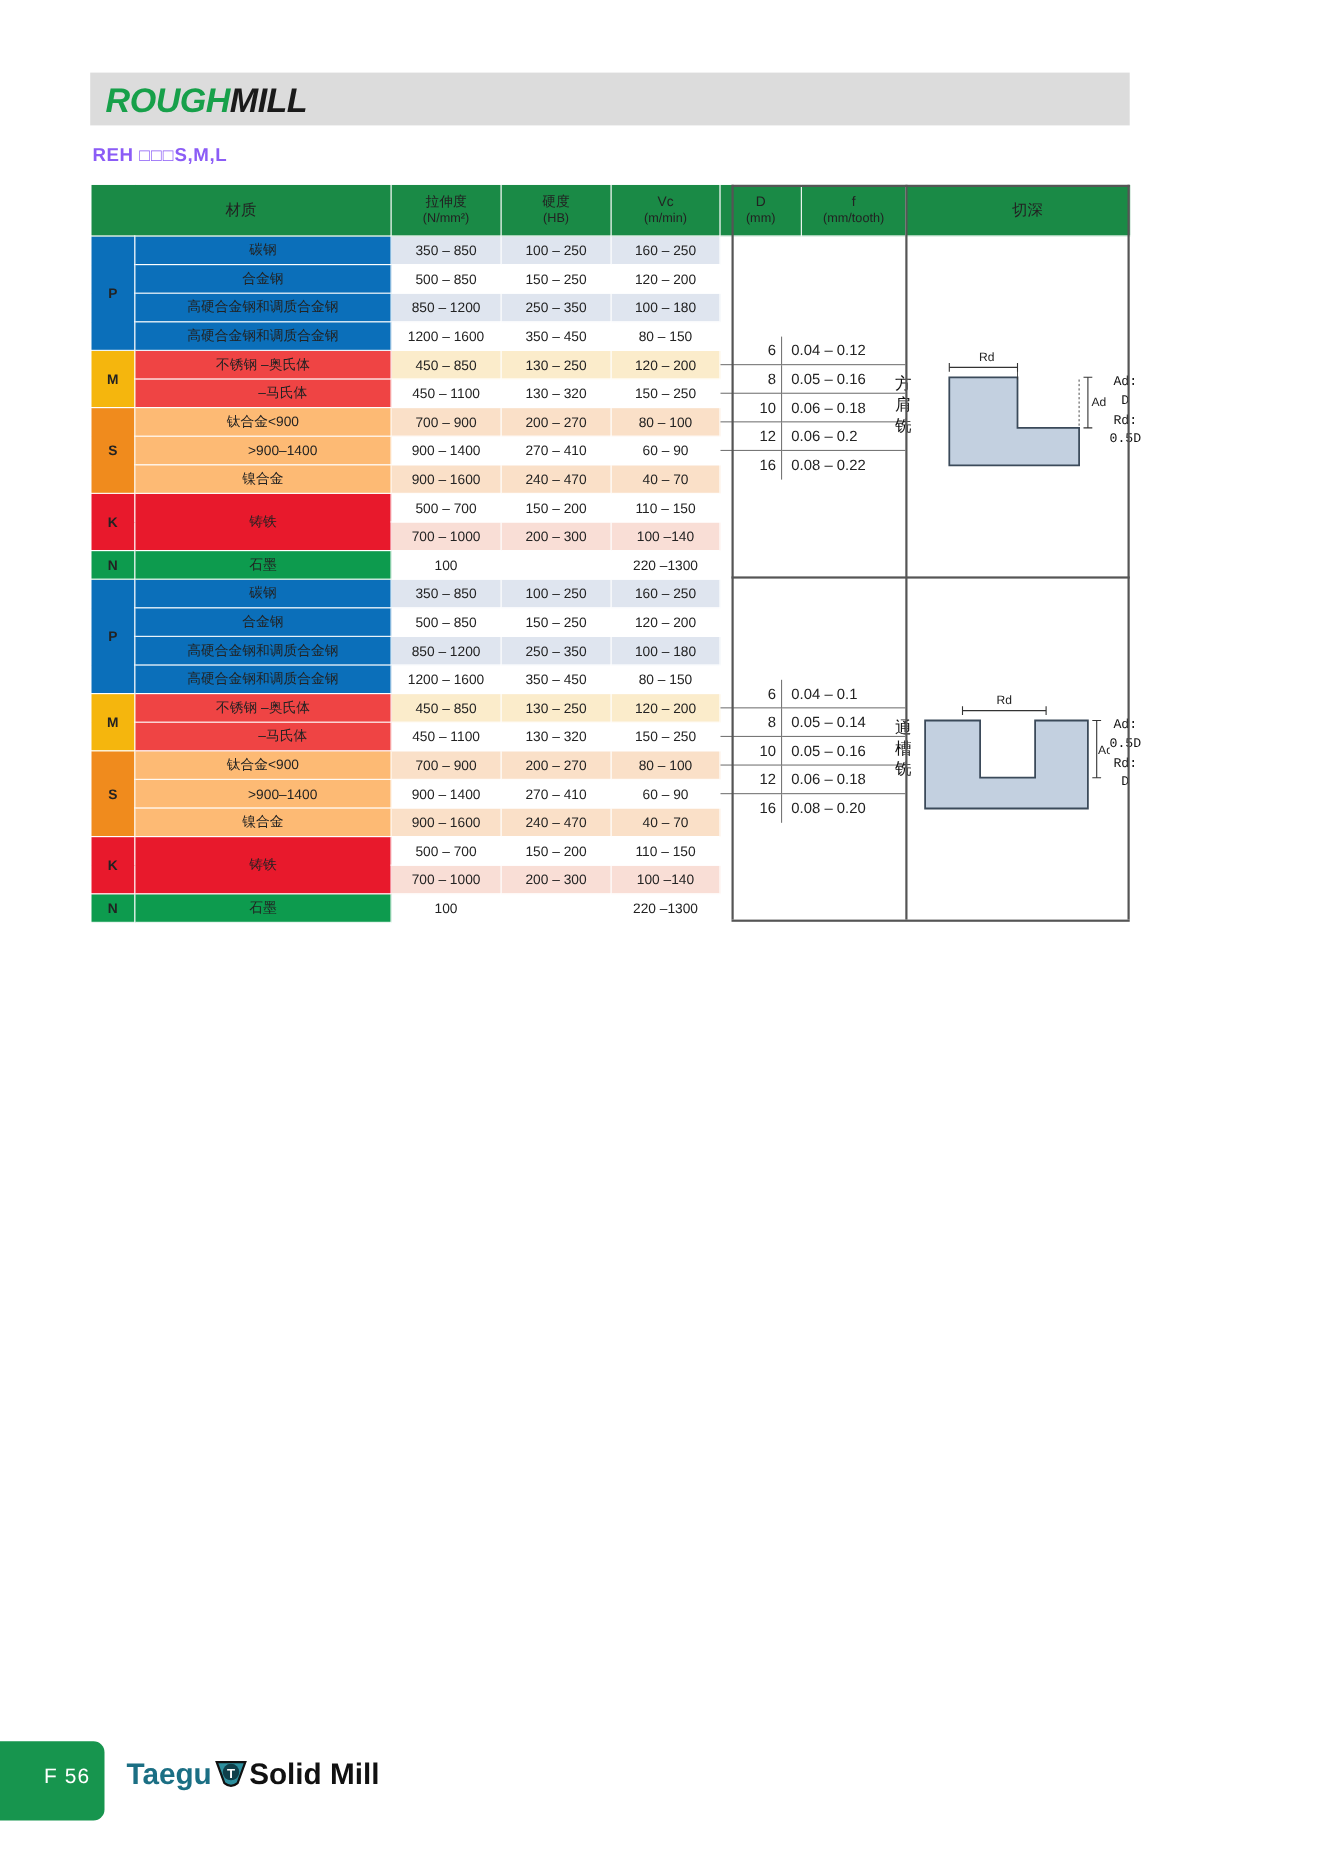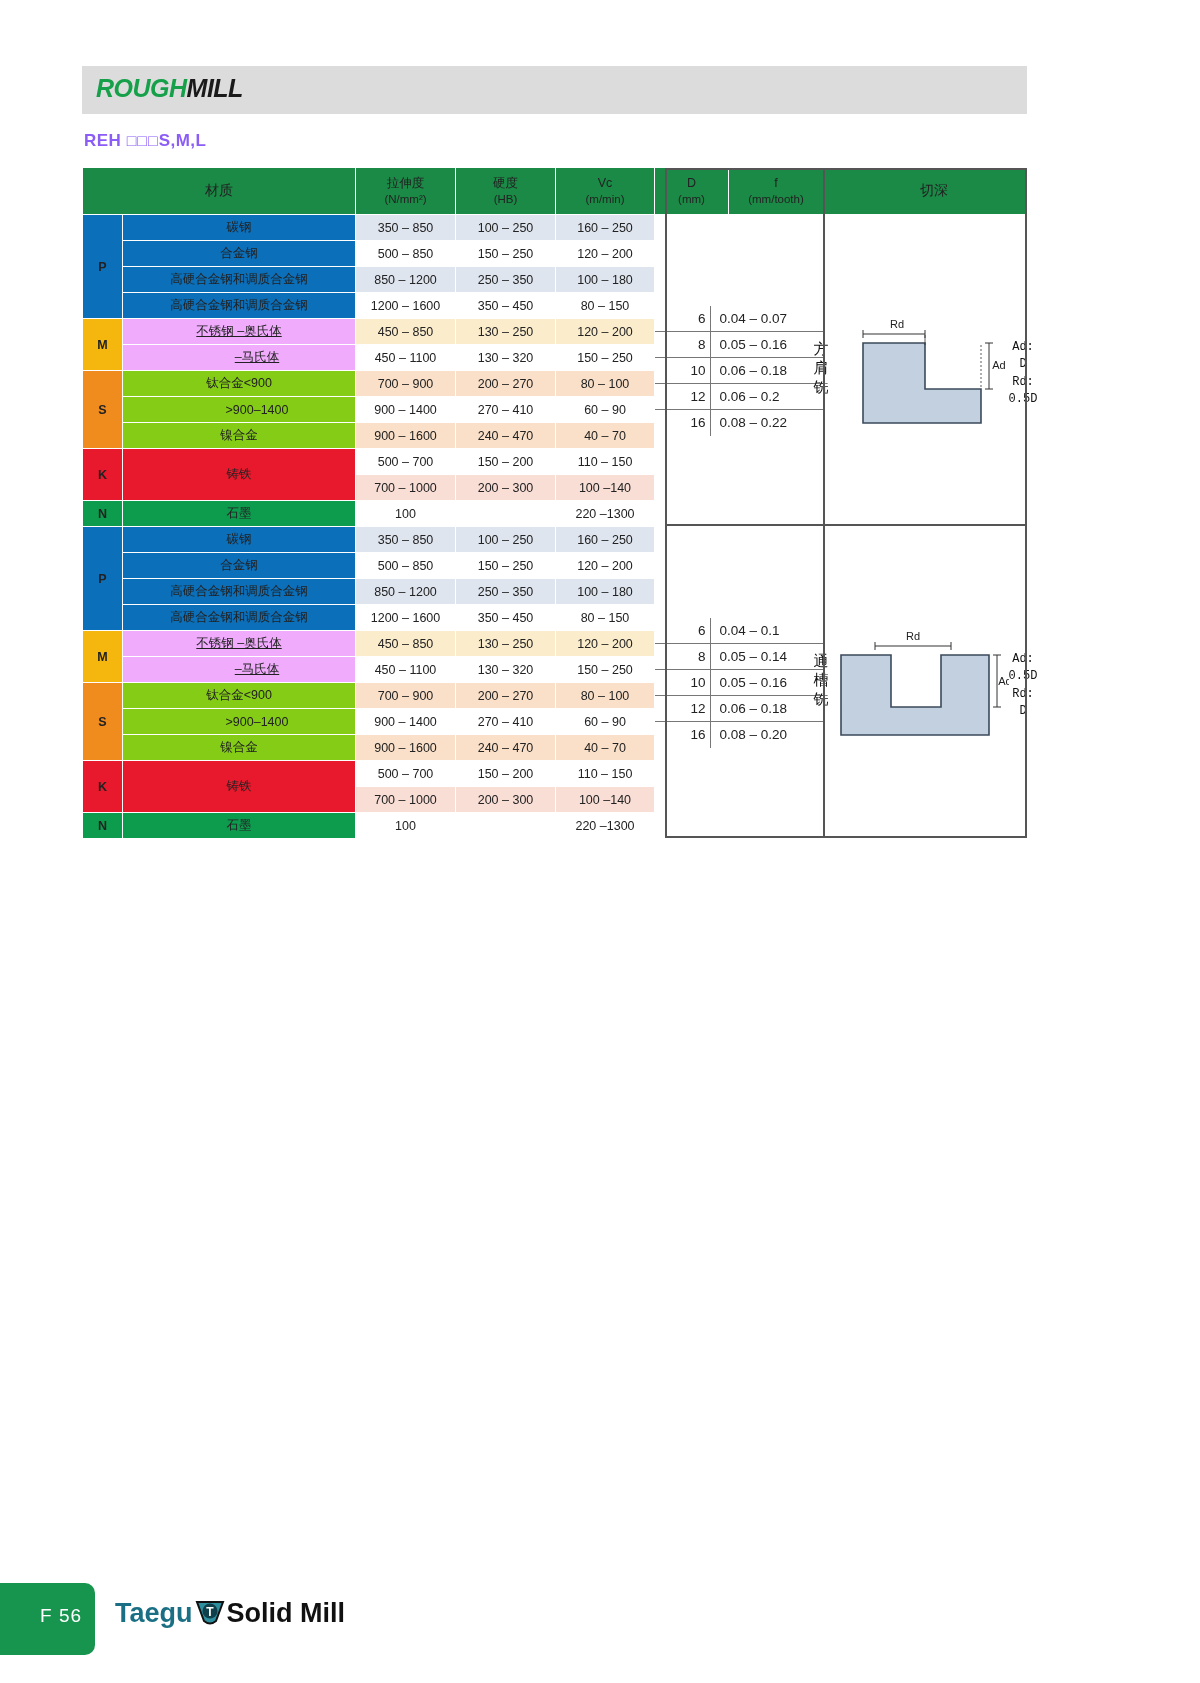--- a/index.html
+++ b/index.html
@@ -10,21 +10,21 @@
   }
   .page{position:absolute;inset:0;}
 
   
   .header-band{
     position:absolute;left:82px;top:66px;width:945px;height:48px;
     background:#dcdcdc;
   }
   .brand{
     position:absolute;left:96px;top:74px;
-    font-size:25px;font-weight:bold;font-style:italic;
+    font-size:31px;font-weight:bold;font-style:italic;
     letter-spacing:-0.5px;
   }
   .brand .rough{color:#17a04a;}
   .brand .mill{color:#1a1a1a;}
 
   .model-title{
     position:absolute;left:84px;top:131px;
     font-size:17px;font-weight:bold;color:#8b5cf6;
     letter-spacing:0.5px;
   }
@@ -77,22 +77,22 @@
   td.num{border:1px solid #ffffff;font-size:12.5px;}
 
   
   .g-P{background:#0b6fba;}
   .g-M{background:#f5b60d;}
   .g-S{background:#f08b1d;}
   .g-K{background:#e8192c;}
   .g-N{background:#0d9b4e;}
 
   .mat-P{background:#0b6fba;}
-  .mat-M{background:#f0abfc;text-decoration:underline;}
-  .mat-S{background:#84cc16;}
+  .mat-M{background:#ef4444;}
+  .mat-S{background:#fdba74;}
   .mat-K{background:#e8192c;}
   .mat-N{background:#0d9b4e;}
 
   
   .t-blue{background:#dfe5ef;}
   .t-white{background:#ffffff;}
   .t-yellow{background:#fbeccb;}
   .t-orange{background:#fae0c8;}
   .t-red{background:#f9ded6;}
 
@@ -201,21 +201,21 @@
           <td class="mat mat-P">碳钢</td>
           <td class="num t-blue">350 – 850</td>
           <td class="num t-blue">100 – 250</td>
           <td class="num t-blue">160 – 250</td>
           <td class="dfcell" colspan="2" rowspan="12">
             <div class="df-wrap">
               <table class="df">
                 <tbody>
                   <tr>
        <td class="dv">6</td>
-       <td class="fv">0.04 – 0.07</td>
+       <td class="fv">0.04 – 0.12</td>
      </tr>
                   <tr>
        <td class="dv">8</td>
        <td class="fv">0.05 – 0.16</td>
      </tr>
                   <tr>
        <td class="dv">10</td>
        <td class="fv">0.06 – 0.18</td>
      </tr>
                   <tr>

